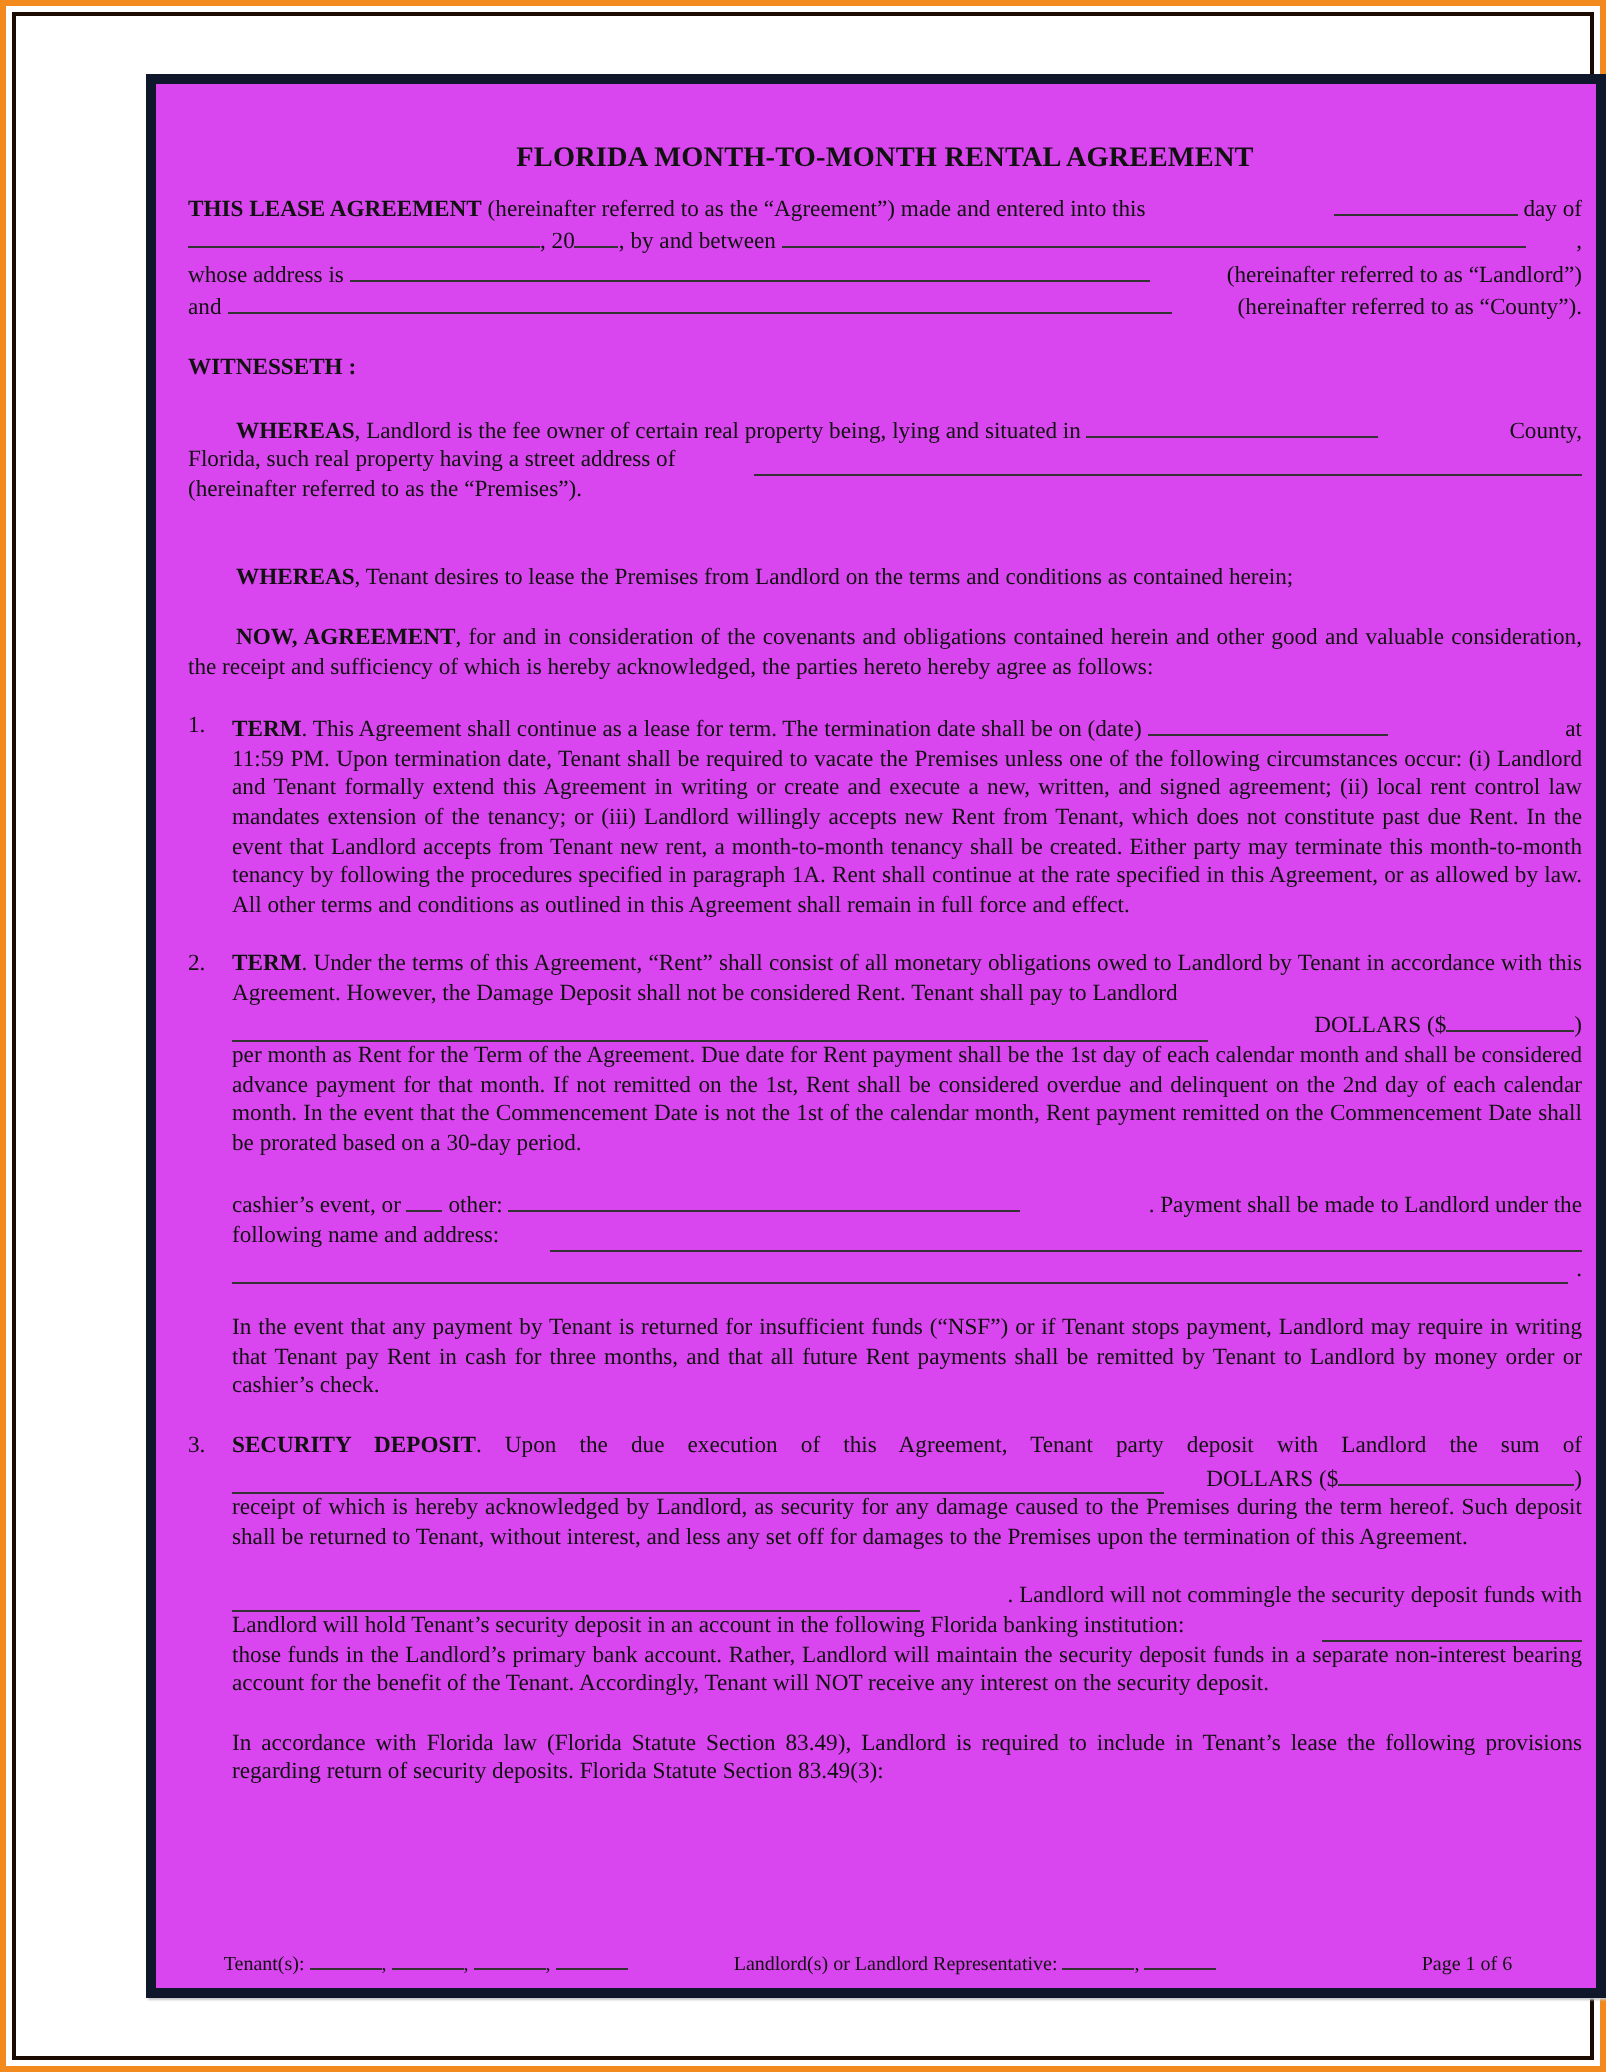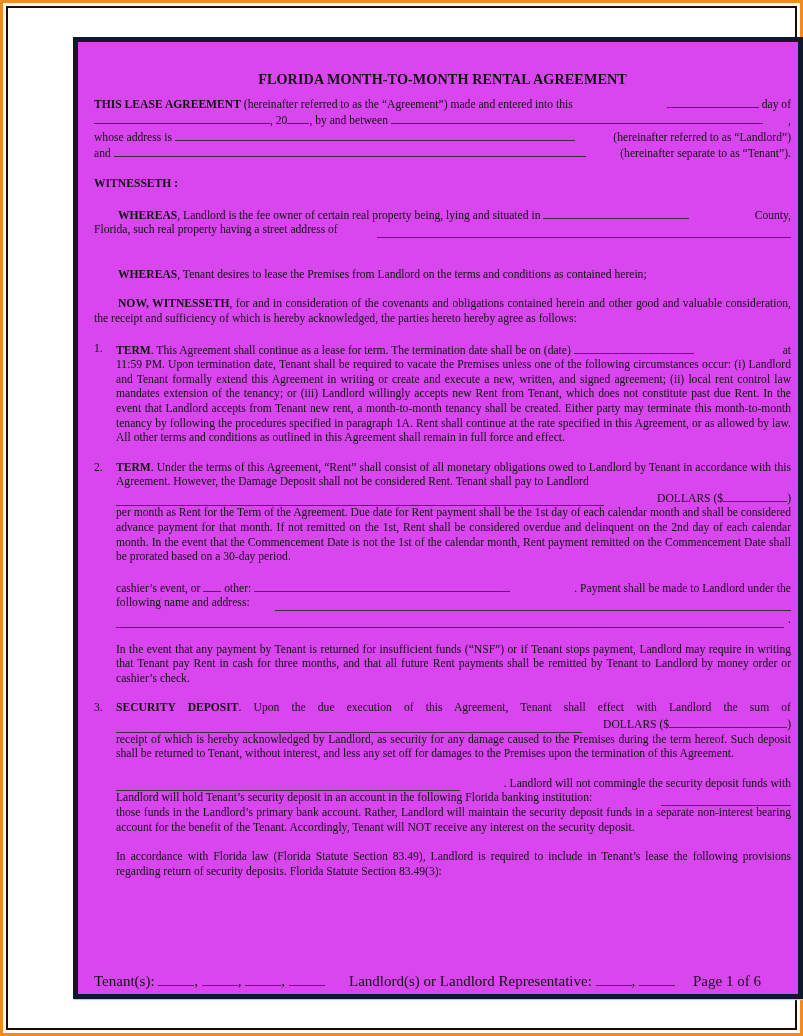--- a/index.html
+++ b/index.html
@@ -39,21 +39,21 @@
   .j-last { text-align-last: justify; }
   .indent { text-indent: 24px; }
   .gap { height: 15px; }
   .blank { display: inline-block; border-bottom: 1px solid #333; height: 11px; vertical-align: baseline; }
   .section { position: relative; padding-left: 22px; }
   .section .num { position: absolute; left: 0; top: 0; }
   b { font-weight: bold; }
   .row { display: flex; justify-content: space-between; align-items: flex-end; }
   .footer {
     position: absolute; left: 16px; top: 931px; width: 680px;
-    font-size: 15px; display: flex; align-items: baseline;
+    font-size: 10px; display: flex; align-items: baseline; justify-content: center;
   }
   .footer .tenants { width: 255px; }
   .footer .landlords { width: 344px; }
   .footer .pageno { }
 </style>
 </head>
 <body>
 
 <div class="frame">
   <div class="frame-inner"></div>
@@ -72,44 +72,45 @@
       <div class="row">
         <span><span class="blank" style="width:176px"></span><span>, 20</span><span class="blank" style="width:22px"></span><span>, by and between </span><span class="blank" style="width:372px"></span></span>
         <span>,</span>
       </div>
       <div class="row">
         <span><span>whose address is </span><span class="blank" style="width:400px"></span></span>
         <span> (hereinafter referred to as “Landlord”)</span>
       </div>
       <div class="row">
         <span><span>and </span><span class="blank" style="width:472px"></span></span>
-        <span> (hereinafter separate to as “Tenant”).</span>
+        <span> (hereinafter referred to as “County”).</span>
       </div>
     </div>
 
     <div class="gap"></div>
     <p><b>WITNESSETH :</b></p>
     <div class="gap"></div>
 
     <div>
       <div class="row" style="padding-left:24px">
         <span><b>WHEREAS</b><span>, Landlord is the fee owner of certain real property being, lying and situated in </span><span class="blank" style="width:146px"></span></span>
         <span> County,</span>
       </div>
       <div class="row">
         <span>Florida, such real property having a street address of </span>
         <span class="blank" style="width:414px"></span>
       </div>
+      <p>(hereinafter referred to as the “Premises”).</p>
     </div>
 
     <div class="gap"></div>
     <div class="gap"></div>
     <p class="indent"><b>WHEREAS</b><span>, Tenant desires to lease the Premises from Landlord on the terms and conditions as contained herein;</span></p>
     <div class="gap"></div>
-    <p class="indent"><b>NOW, WITNESSETH</b><span>, for and in consideration of the covenants and obligations contained herein and other good and valuable consideration, the receipt and sufficiency of which is hereby acknowledged, the parties hereto hereby agree as follows:</span></p>
+    <p class="indent"><b>NOW, AGREEMENT</b><span>, for and in consideration of the covenants and obligations contained herein and other good and valuable consideration, the receipt and sufficiency of which is hereby acknowledged, the parties hereto hereby agree as follows:</span></p>
 
     <div class="gap"></div>
 
     <div class="section">
       <span class="num">1.</span>
       <div class="row">
         <span><b>TERM</b><span>.  This Agreement shall continue as a lease for term. The termination date shall be on (date) </span><span class="blank" style="width:120px"></span></span>
         <span> at</span>
       </div>
       <p>11:59 PM. Upon termination date, Tenant shall be required to vacate the Premises unless one of the following circumstances occur: (i) Landlord and Tenant formally extend this Agreement in writing or create and execute a new, written, and signed agreement; (ii) local rent control law mandates extension of the tenancy; or (iii) Landlord willingly accepts new Rent from Tenant, which does not constitute past due Rent.  In the event that Landlord accepts from Tenant new rent, a month-to-month tenancy shall be created.  Either party may terminate this month-to-month tenancy by following the procedures specified in paragraph 1A. Rent shall continue at the rate specified in this Agreement, or as allowed by law. All other terms and conditions as outlined in this Agreement shall remain in full force and effect.</p>
@@ -144,21 +145,21 @@
       </div>
 
       <div class="gap"></div>
       <p>In the event that any payment by Tenant is returned for insufficient funds (“NSF”) or if Tenant stops payment, Landlord may require in writing that Tenant pay Rent in cash for three months, and that all future Rent payments shall be remitted by Tenant to Landlord by money order or cashier’s check.</p>
     </div>
 
     <div class="gap"></div>
 
     <div class="section">
       <span class="num">3.</span>
-      <p class="j-last"><b>SECURITY DEPOSIT</b><span>.   Upon the due execution of this Agreement, Tenant shall effect with Landlord the sum of</span></p>
+      <p class="j-last"><b>SECURITY DEPOSIT</b><span>.   Upon the due execution of this Agreement, Tenant party deposit with Landlord the sum of</span></p>
       <div class="row">
         <span class="blank" style="width:466px"></span>
         <span><span> DOLLARS  ($</span><span class="blank" style="width:118px"></span><span>)</span></span>
       </div>
       <p>receipt of which is hereby acknowledged by Landlord, as security for any damage caused to the Premises during the term hereof. Such deposit shall be returned to Tenant, without interest, and less any set off for damages to the Premises upon the termination of this Agreement.</p>
 
       <div class="gap"></div>
 
       <div>
         <div class="row">

